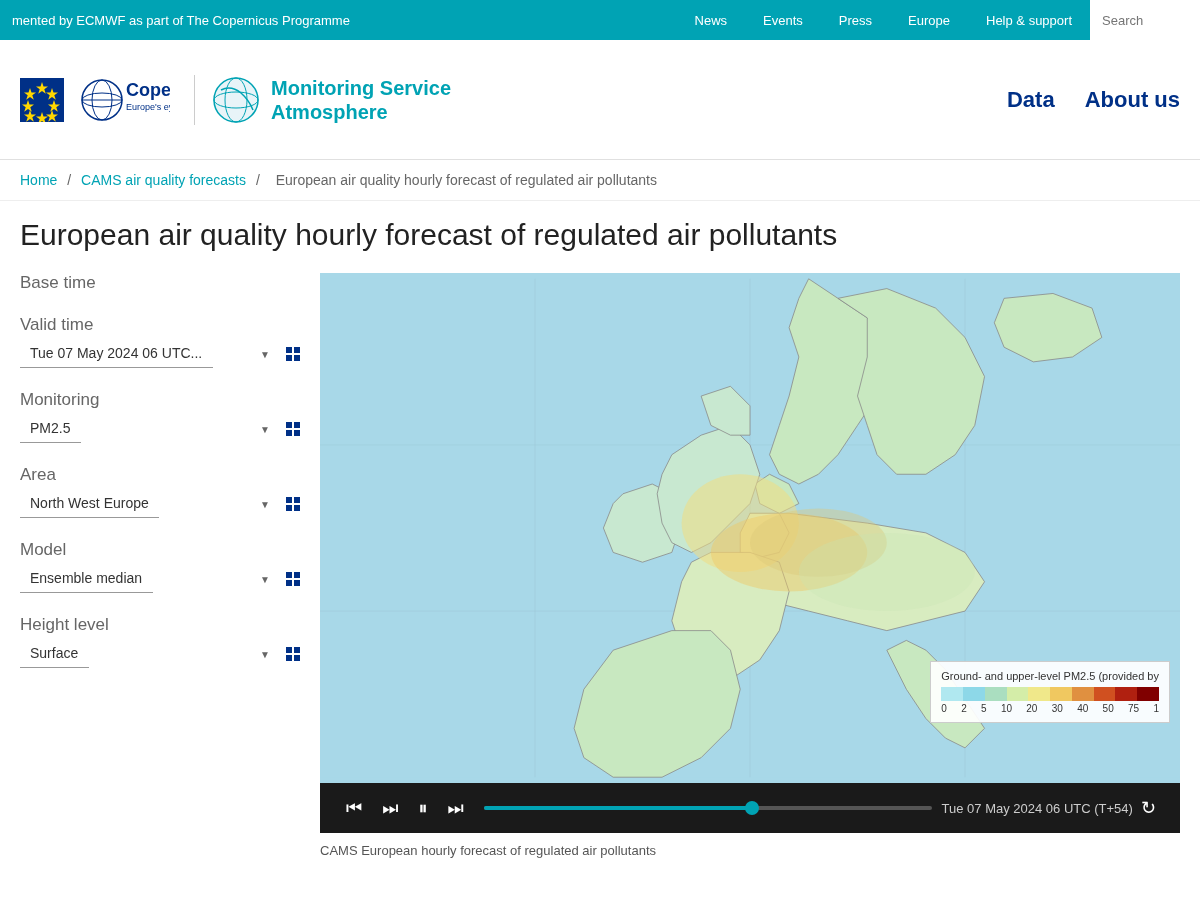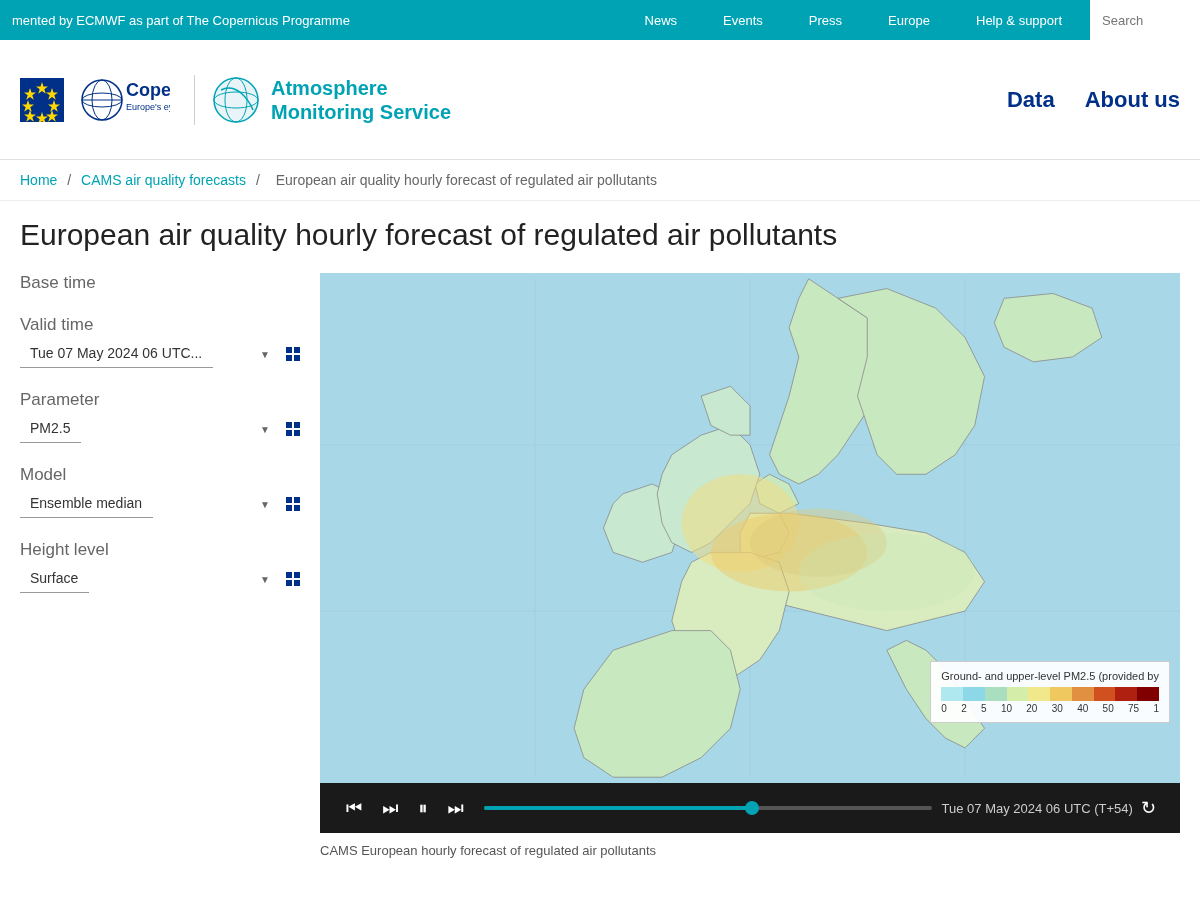--- a/index.html
+++ b/index.html
@@ -14,21 +14,21 @@
       padding: 0 0 0 12px;
       height: 40px;
     }
     .top-bar-left {
       color: #fff;
       font-size: 13px;
     }
     .top-bar-right {
       display: flex;
       align-items: center;
-      gap: 10px;
+      gap: 0;
     }
     .top-bar-right a {
       color: #fff;
       text-decoration: none;
       font-size: 13px;
       padding: 0 18px;
       height: 40px;
       display: flex;
       align-items: center;
     }
@@ -341,22 +341,22 @@
     </div>
 
     <div class="ams-logo">
       <svg width="50" height="50" viewBox="0 0 50 50">
         <circle cx="25" cy="25" r="22" fill="#e8f4f8" stroke="#00a3b4" stroke-width="1.5"></circle>
         <ellipse cx="25" cy="25" rx="11" ry="22" fill="none" stroke="#00a3b4" stroke-width="1"></ellipse>
         <ellipse cx="25" cy="25" rx="22" ry="8" fill="none" stroke="#00a3b4" stroke-width="1"></ellipse>
         <path d="M10,15 Q20,10 30,18 Q38,25 42,35" fill="none" stroke="#00a3b4" stroke-width="1.5"></path>
       </svg>
       <div>
+        <div style="font-size:20px;font-weight:bold;color:#00a3b4;line-height:1.2">Monitoring Service</div>
         <div style="font-size:20px;font-weight:bold;color:#00a3b4;line-height:1.2">Atmosphere</div>
-        <div style="font-size:20px;font-weight:bold;color:#00a3b4;line-height:1.2">Monitoring Service</div>
       </div>
     </div>
   </div>
 
   <nav class="header-nav">
     <a href="#">Data</a>
     <a href="#">About us</a>
   </nav>
 </div>
 
@@ -389,36 +389,52 @@
         <div class="dots-grid">
           <i></i>
             <i></i>
             <i></i>
             <i></i>
         </div>
       </div>
     </div>
 
     <div class="control-group">
-      <div class="control-label">Parameter</div>
+      <div class="control-label">Monitoring</div>
       <div class="control-row">
         <div class="select-wrapper">
           <select class="control-select">
             <option>PM2.5</option>
           </select>
         </div>
         <div class="dots-grid">
           <i></i>
             <i></i>
             <i></i>
             <i></i>
         </div>
       </div>
     </div>
 
+    <div class="control-group">
+      <div class="control-label">Area</div>
+      <div class="control-row">
+        <div class="select-wrapper">
+          <select class="control-select">
+            <option>North West Europe</option>
+          </select>
+        </div>
+        <div class="dots-grid">
+          <i></i>
+            <i></i>
+            <i></i>
+            <i></i>
+        </div>
+      </div>
+    </div>
 
     <div class="control-group">
       <div class="control-label">Model</div>
       <div class="control-row">
         <div class="select-wrapper">
           <select class="control-select">
             <option>Ensemble median</option>
           </select>
         </div>
         <div class="dots-grid">

